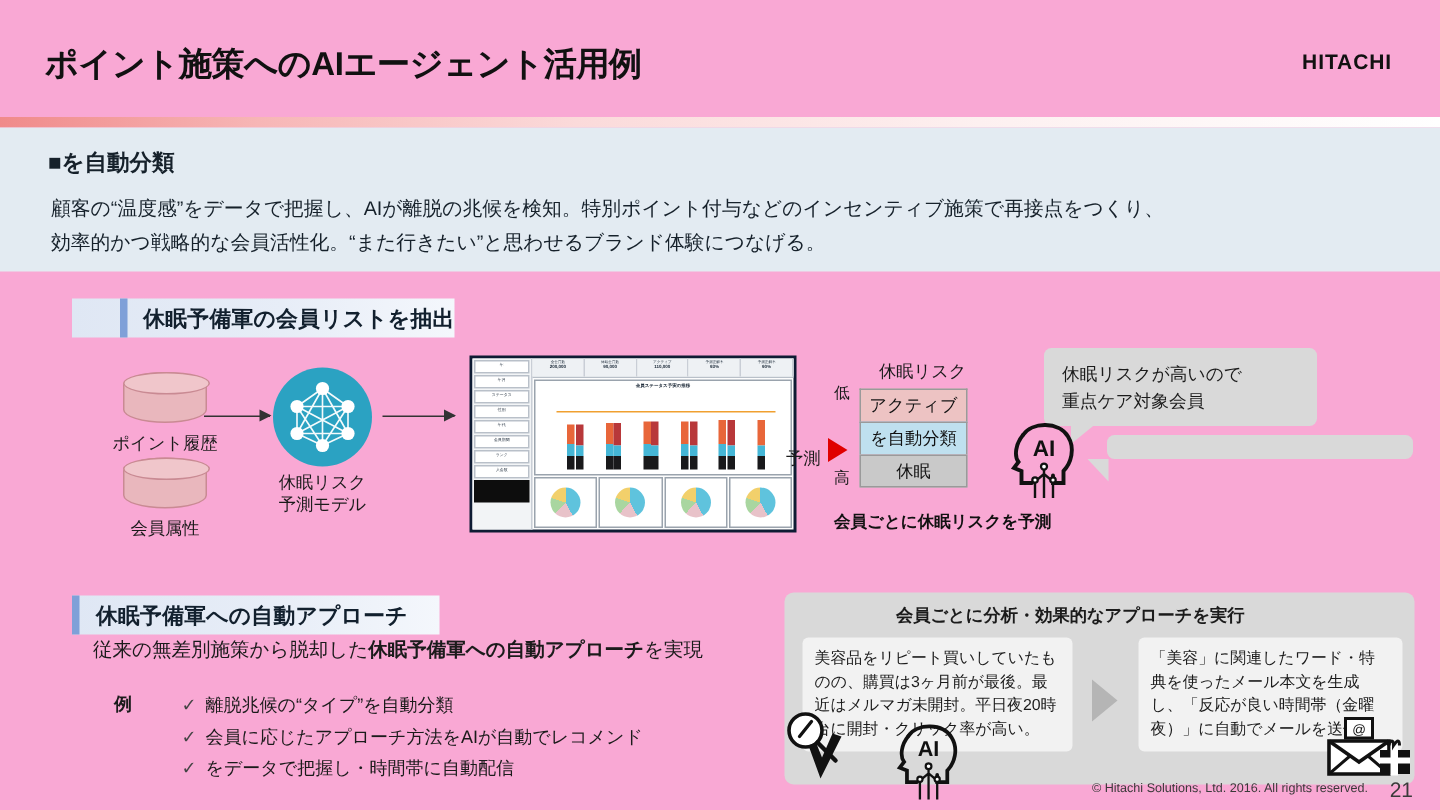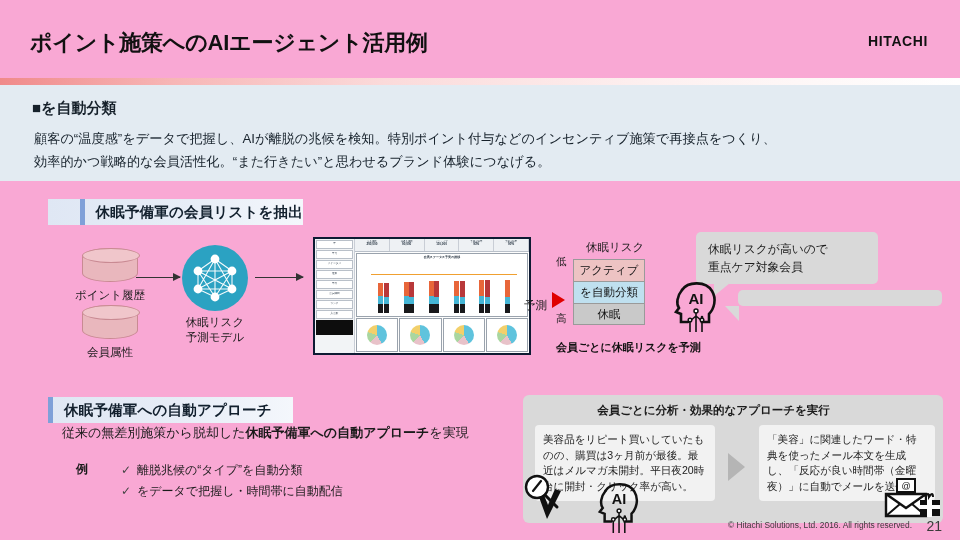--- a/index.html
+++ b/index.html
@@ -438,20 +438,21 @@
     <div class="label">休眠予備軍への自動アプローチ</div>
   </div>
 
   <div class="sec2-lead">
     <span>従来の無差別施策から脱却した</span><b>休眠予備軍への自動アプローチ</b><span>を実現</span>
   </div>
 
   <div class="ex-label">例</div>
   <div class="ex-list">
     <div class="ex-item"><span class="chk">✓</span><span>離脱兆候の“タイプ”を自動分類</span></div>
+    <div class="ex-item"><span class="chk">✓</span><span>会員に応じたアプローチ方法をAIが自動でレコメンド</span></div>
     <div class="ex-item"><span class="chk">✓</span><span>をデータで把握し・時間帯に自動配信</span></div>
   </div>
 
   <div class="gpanel">
     <div class="gpanel-title">会員ごとに分析・効果的なアプローチを実行</div>
     <div class="gcard" id="gcard1">美容品をリピート買いしていたものの、購買は3ヶ月前が最後。最近はメルマガ未開封。平日夜20時台に開封・クリック率が高い。</div>
     <div class="gtri"></div>
     <div class="gcard" id="gcard2">「美容」に関連したワード・特典を使ったメール本文を生成し、「反応が良い時間帯（金曜夜）」に自動でメールを送信</div>
   </div>
 

